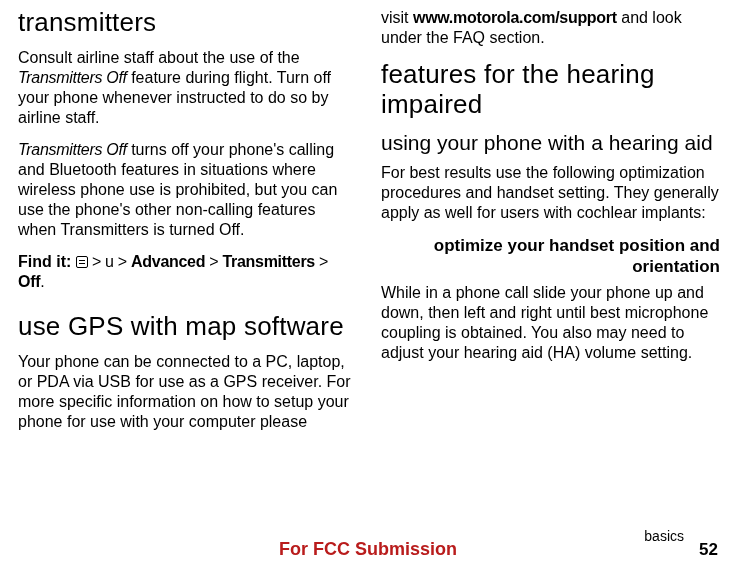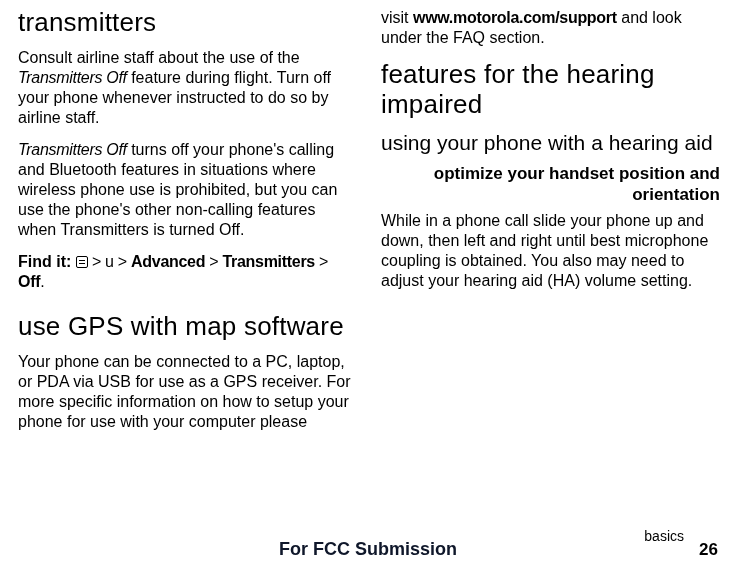--- a/index.html
+++ b/index.html
@@ -65,21 +65,21 @@
   }
   .key::before { left: 2px; right: 2px; top: 3px; height: 1px; }
   .key::after  { left: 2px; right: 2px; top: 6px; height: 1px; }
   .footer {
     position: absolute;
     bottom: 12px;
     left: 0; right: 0;
     padding: 0 36px 0 18px;
   }
   .fcc {
-    color: #0f172a;
+    color: #b91c1c;
     font-weight: bold;
     font-size: 18px;
     text-align: center;
   }
   .basics {
     position: absolute;
     right: 70px;
     bottom: 16px;
     font-size: 14px;
   }
@@ -109,22 +109,23 @@
     <div class="h-large" style="margin-top:20px">use GPS with map software</div>
     <p>Your phone can be connected to a PC, laptop, or PDA via USB for use as a GPS receiver. For more specific information on how to setup your phone for use with your computer please</p>
   </div>
 
   <div class="col">
     <p>
       <span>visit </span><span class="condensed bold">www.motorola.com/support</span><span> and look under the FAQ section.</span>
     </p>
     <div class="h-large" style="margin-top:10px">features for the hearing impaired</div>
     <div class="h-med" style="margin-top:6px">using your phone with a hearing aid</div>
+    <p>For best results use the following optimization procedures and handset setting. They generally apply as well for users with cochlear implants:</p>
     <div class="h-small">optimize your handset position and orientation</div>
     <p>While in a phone call slide your phone up and down, then left and right until best microphone coupling is obtained.   You also may need to adjust your hearing aid (HA) volume setting.</p>
   </div>
 </div>
 
 <div class="footer">
   <div class="fcc">For FCC Submission</div>
   <div class="basics">basics</div>
-  <div class="pgnum">26</div>
+  <div class="pgnum">52</div>
 </div>
 
 </body></html>

